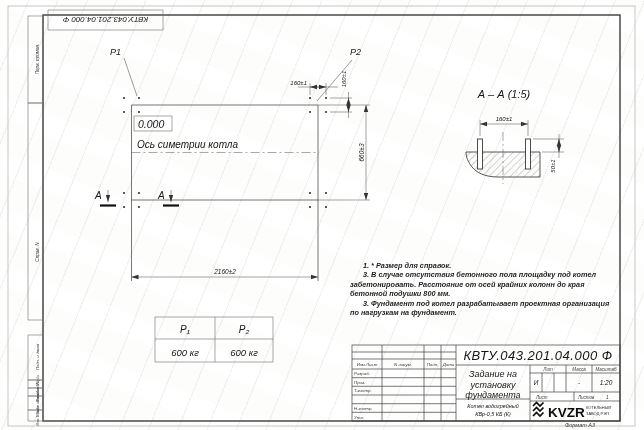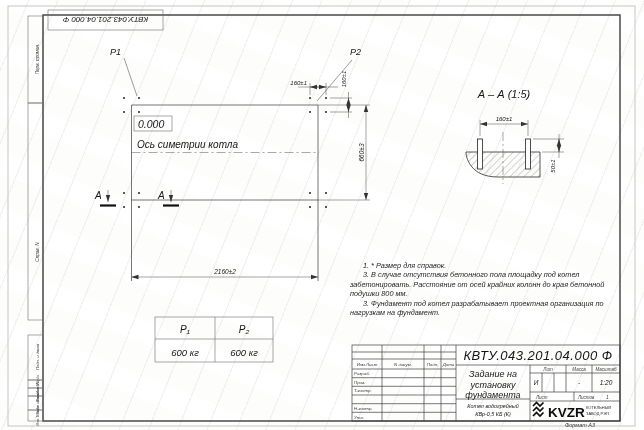--- a/index.html
+++ b/index.html
@@ -18,21 +18,21 @@
   .plin{stroke:#2d2d2d;stroke-width:.65;fill:none;}
   .dim{stroke:#4a4a4a;stroke-width:.5;fill:none;}
   .frame{stroke:#3c3c3c;stroke-width:1.4;fill:none;}
   .outer{stroke:#c6c6c3;stroke-width:1;fill:none;}
   .box{stroke:#6f6f6f;stroke-width:.6;fill:none;}
   .tb{stroke:#3f3f3f;stroke-width:.7;fill:none;}
   .thick{stroke:#111;stroke-width:2.2;fill:none;}
   .cl{stroke:#555;stroke-width:.5;fill:none;stroke-dasharray:9 3 2 3;}
   #notes{position:absolute;left:350px;top:261px;width:270px;color:#1d1d1d;
          font-style:italic;font-size:7.3px;line-height:1.3;}
-  #notes p{margin:0;text-indent:13px;}
+  #notes p{margin:0;text-indent:13px;font-weight:bold;}
 </style>
 </head>
 <body>
 
 <div id="sheet">
   <div class="wm"></div>
 
   <svg width="644" height="430" viewBox="0 0 644 430">
     <defs>
       <marker id="arrE" markerUnits="userSpaceOnUse" markerWidth="8" markerHeight="6" refX="7" refY="3" orient="auto">

